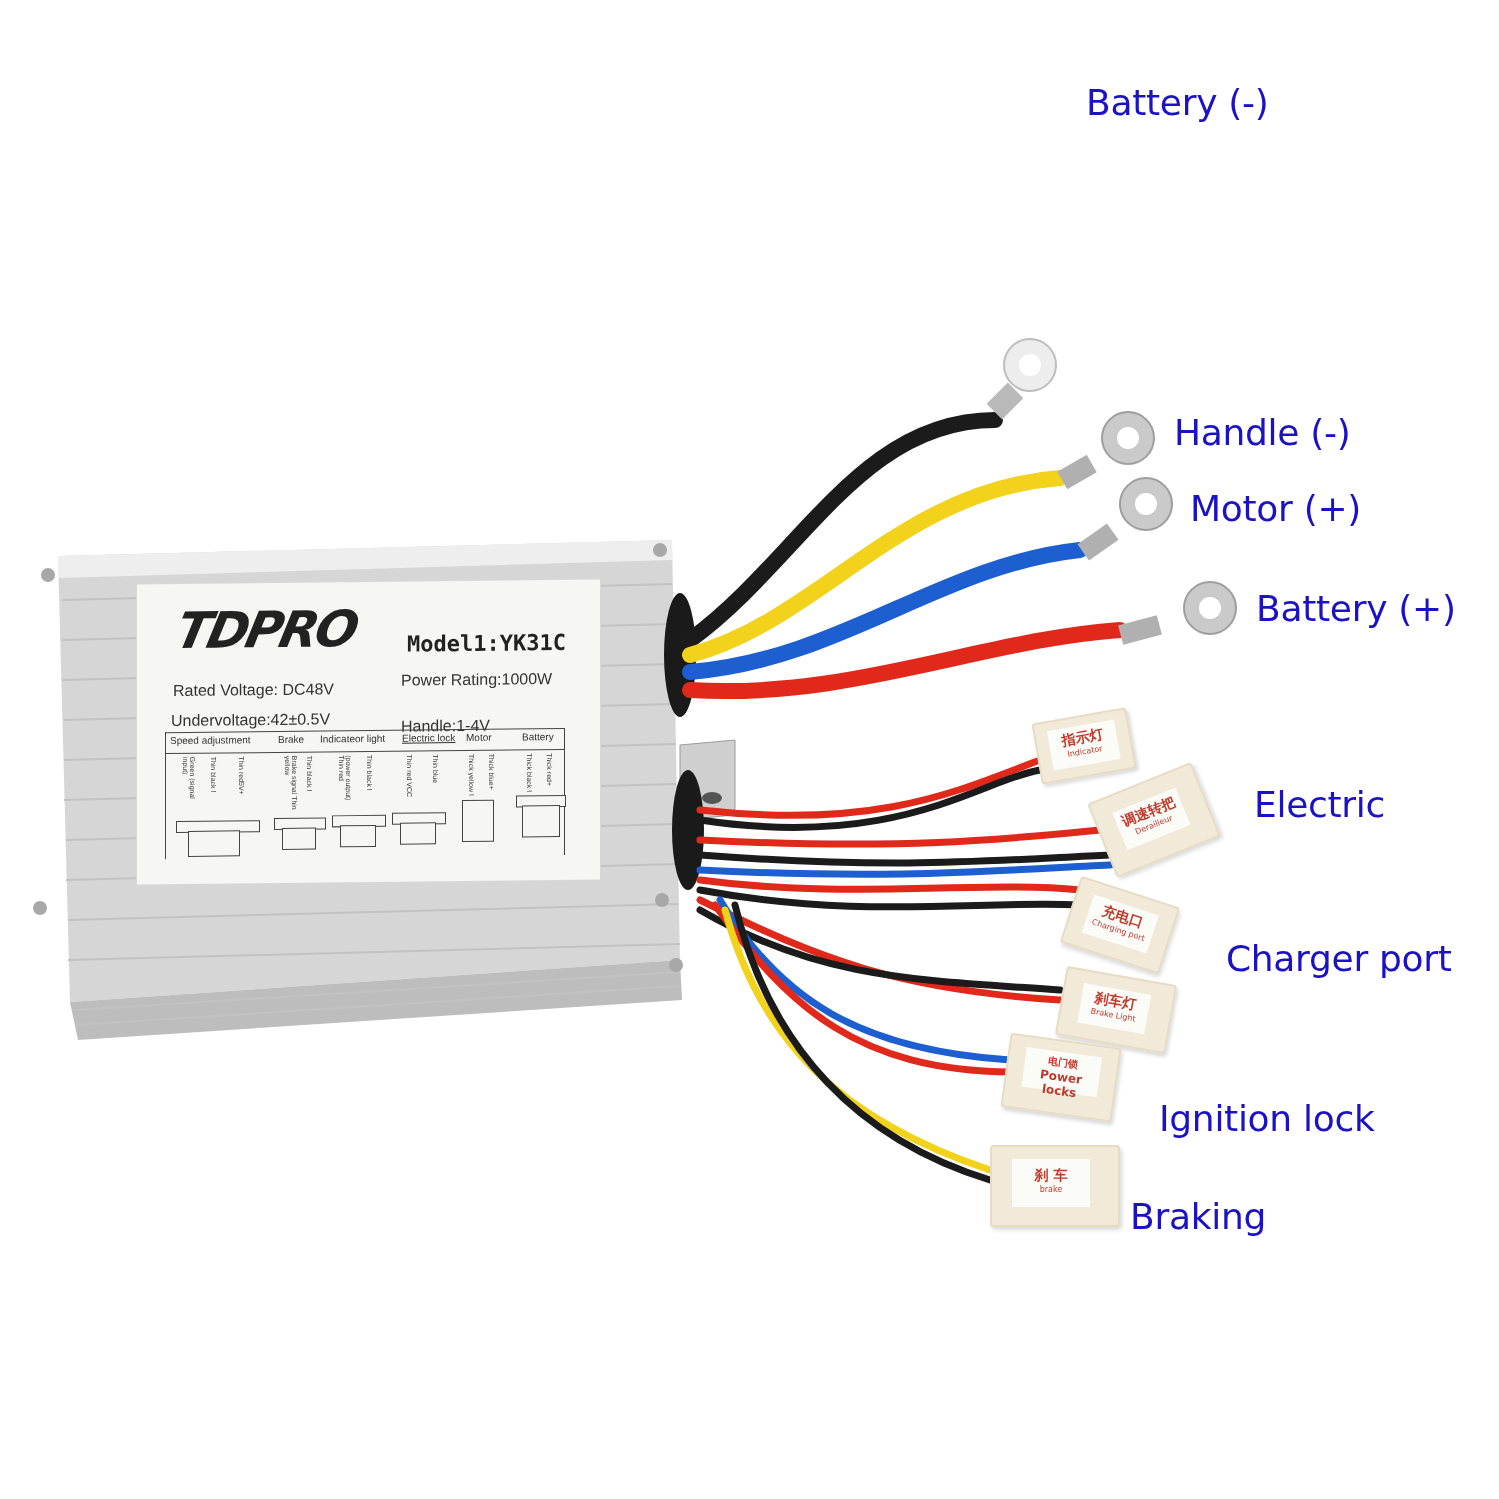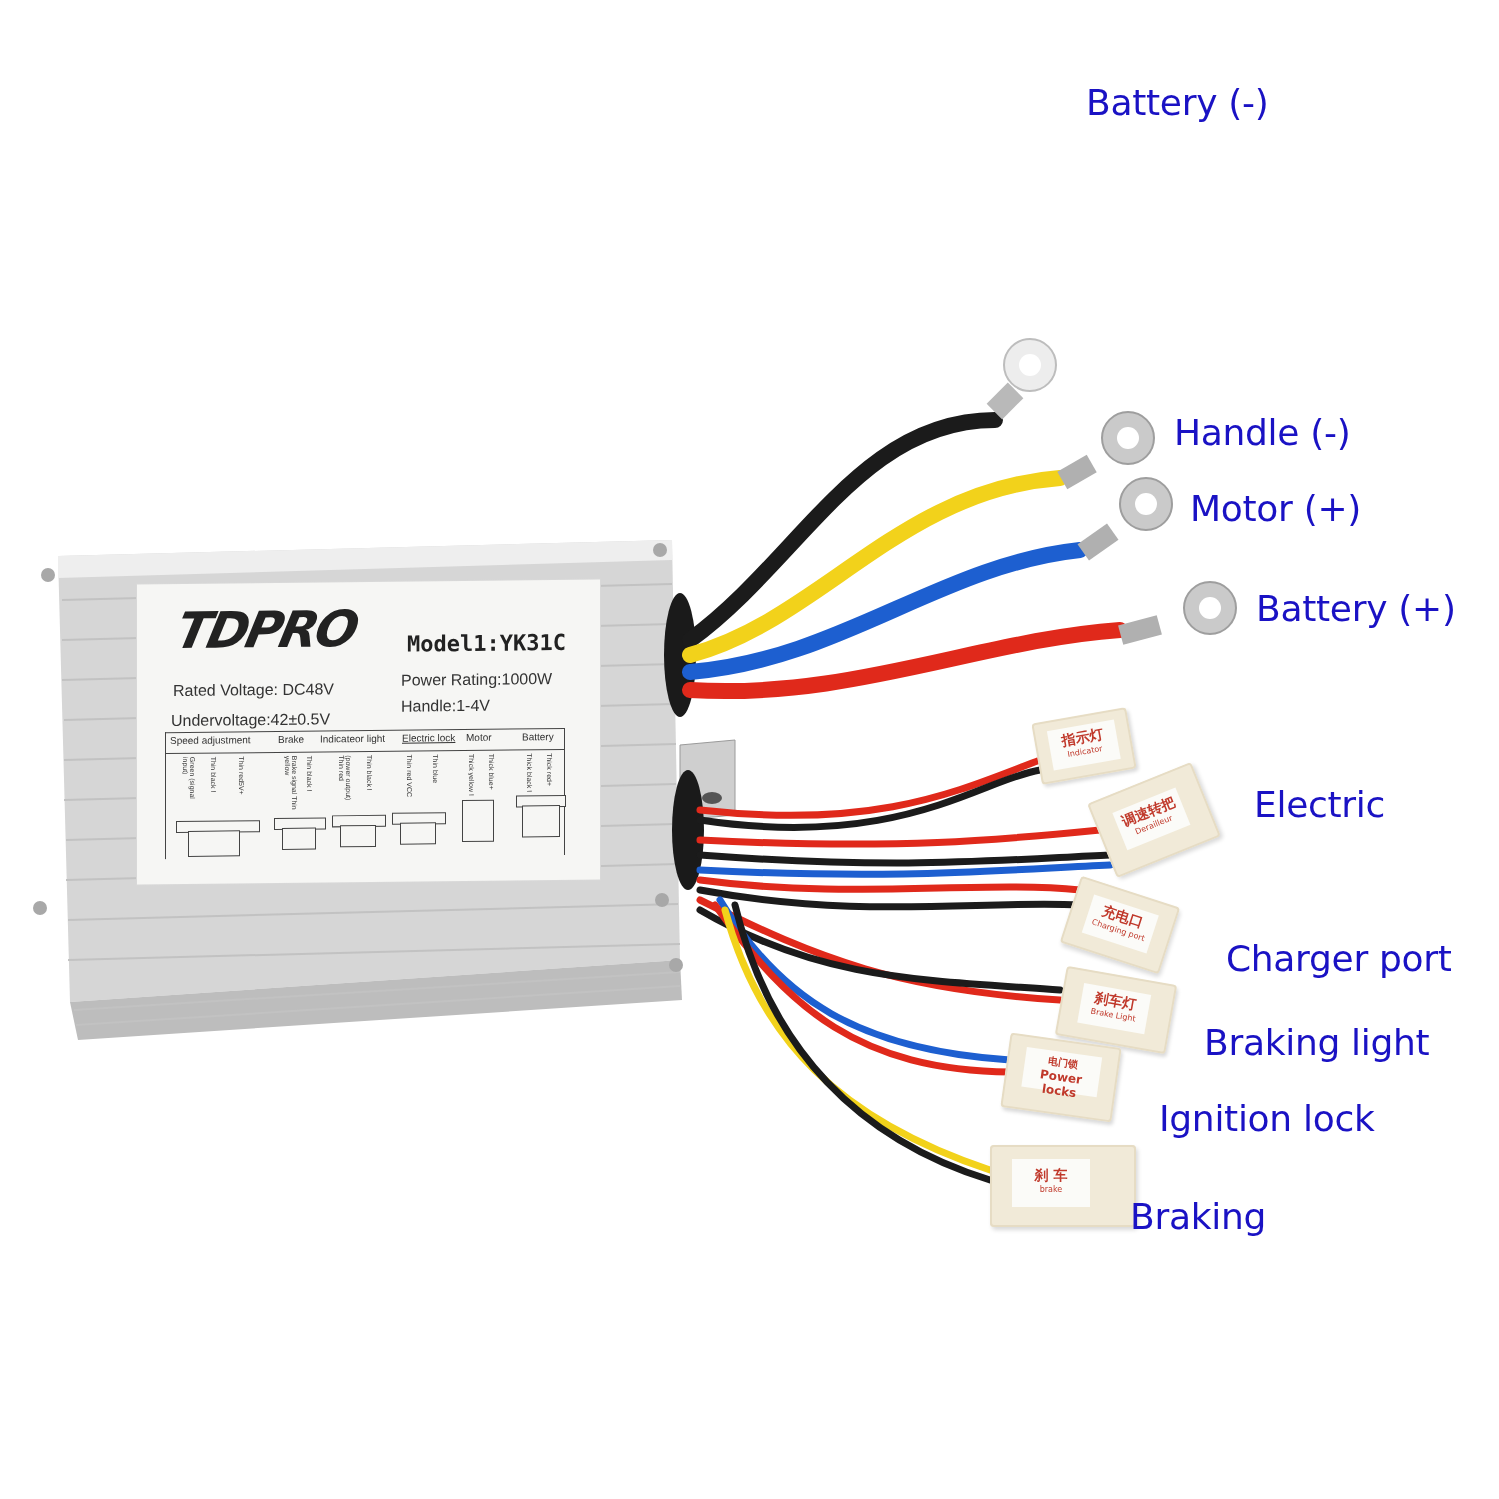--- a/index.html
+++ b/index.html
@@ -115,21 +115,21 @@
       <path d="M735,905 C770,1050 860,1140 990,1180" stroke="#1b1b1b"></path>
     </g>
   </svg>
 
   <div class="label-sheet">
     <div class="brand">TDPRO</div>
     <div class="model">Model1:YK31C</div>
     <div class="spec" style="left:36px;top:98px;">Rated Voltage: DC48V</div>
     <div class="spec" style="left:34px;top:128px;">Undervoltage:42±0.5V</div>
     <div class="spec" style="left:264px;top:90px;">Power Rating:1000W</div>
-    <div class="spec" style="left:264px;top:116px;text-align:right;">Handle:1-4V</div>
+    <div class="spec" style="left:264px;top:136px;text-align:right;">Handle:1-4V</div>
 
     <div class="pin-table">
       <div class="pin-head"></div>
       <span class="pin-group" style="left:4px;">Speed adjustment</span>
       <span class="pin-group" style="left:112px;">Brake</span>
       <span class="pin-group" style="left:154px;">Indicateor light</span>
       <span class="pin-group" style="left:236px;text-decoration:underline;">Electric lock</span>
       <span class="pin-group" style="left:300px;text-align:right;">Motor</span>
       <span class="pin-group" style="left:356px;">Battery</span>
 
@@ -184,29 +184,28 @@
         <span class="zh">刹车灯</span>
         <span class="en">Brake Light</span>
       </div>
   </div>
   <div class="conn" style="left:1005px;top:1040px;width:112px;height:75px;transform:rotate(8deg);">
     <div class="tag" style="left:18px;top:12px;width:76px;">
         <span class="zh" style="font-size:10px;">电门锁</span>
         <span class="en" style="font-size:12px;font-weight:bold;">Power locks</span>
       </div>
   </div>
-  <div class="conn" style="left:990px;top:1145px;width:146px;height:82px;">
+  <div class="conn" style="left:990px;top:1145px;width:130px;height:82px;">
     <div class="tag" style="left:22px;top:14px;width:78px;height:48px;">
         <span class="zh" style="margin-top:8px;">刹 车</span>
         <span class="en">brake</span>
       </div>
   </div>
 
   <div class="callout" style="left:1086px;top:82px;">Battery (-)</div>
   <div class="callout" style="left:1174px;top:412px;">Handle (-)</div>
   <div class="callout" style="left:1190px;top:488px;">Motor (+)</div>
   <div class="callout" style="left:1256px;top:588px;">Battery (+)</div>
   <div class="callout" style="left:1254px;top:784px;">Electric</div>
   <div class="callout" style="left:1226px;top:938px;">Charger port</div>
-  <div class="callout" style="left:1204px;top:1022px;">Braking light</div>
   <div class="callout" style="left:1159px;top:1098px;">Ignition lock</div>
   <div class="callout" style="left:1130px;top:1196px;">Braking</div>
 </div>
 
 </body></html>

